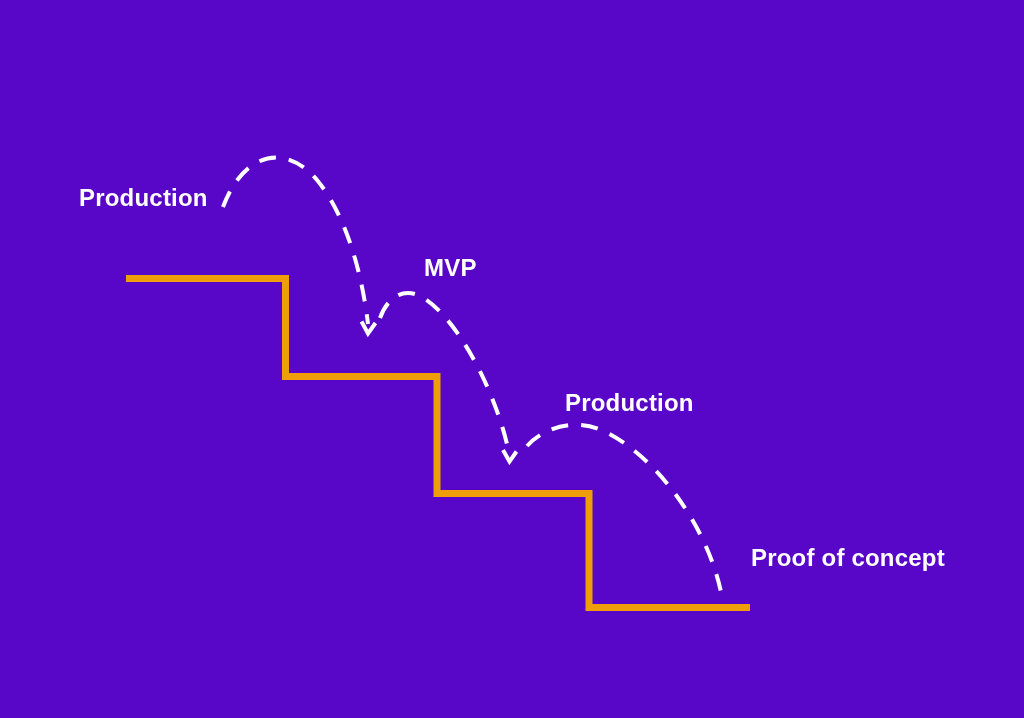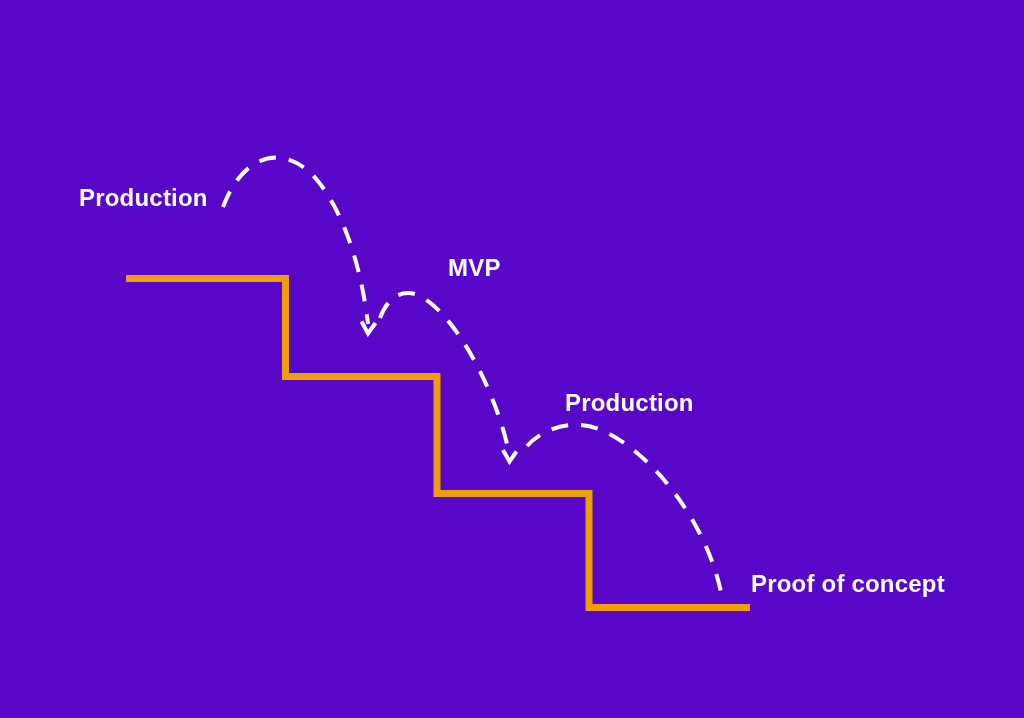--- a/index.html
+++ b/index.html
@@ -26,23 +26,23 @@
   .stage-label {
     position: absolute;
     color: #FFFFFF;
     font-weight: bold;
     font-size: 24px;
     line-height: 1;
     letter-spacing: 0.2px;
     white-space: nowrap;
   }
   .label-production      { left: 79px;  top: 156px; }
-  .label-mvp             { left: 448px; top: 226px; text-align: right; }
+  .label-mvp             { left: 424px; top: 226px; text-align: right; }
   .label-prototype       { left: 565px; top: 361px; }
-  .label-proof-of-concept{ left: 751px; top: 542px; }
+  .label-proof-of-concept{ left: 751px; top: 516px; }
 </style>
 </head>
 <body>
 
 <div class="canvas">
 
   <svg width="1024" height="718" viewBox="0 0 1024 718">
 
     <rect x="0" y="0" width="1024" height="718" fill="#5806C7"></rect>
 

